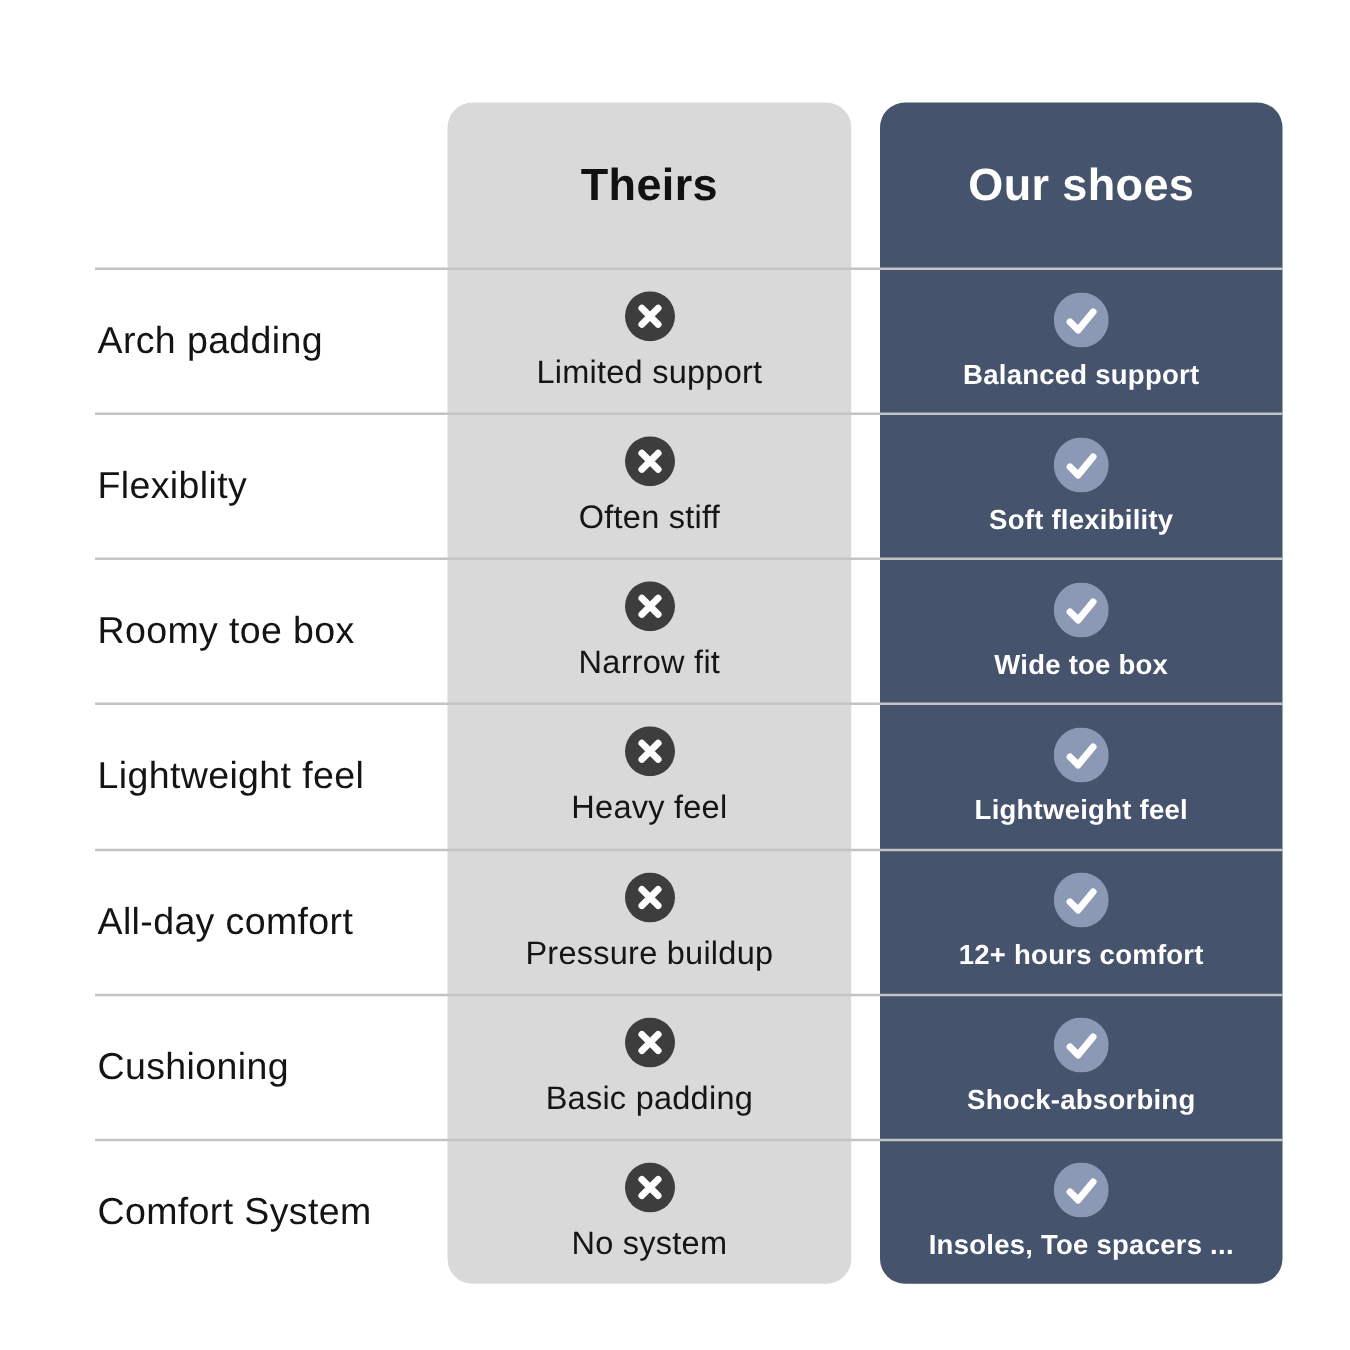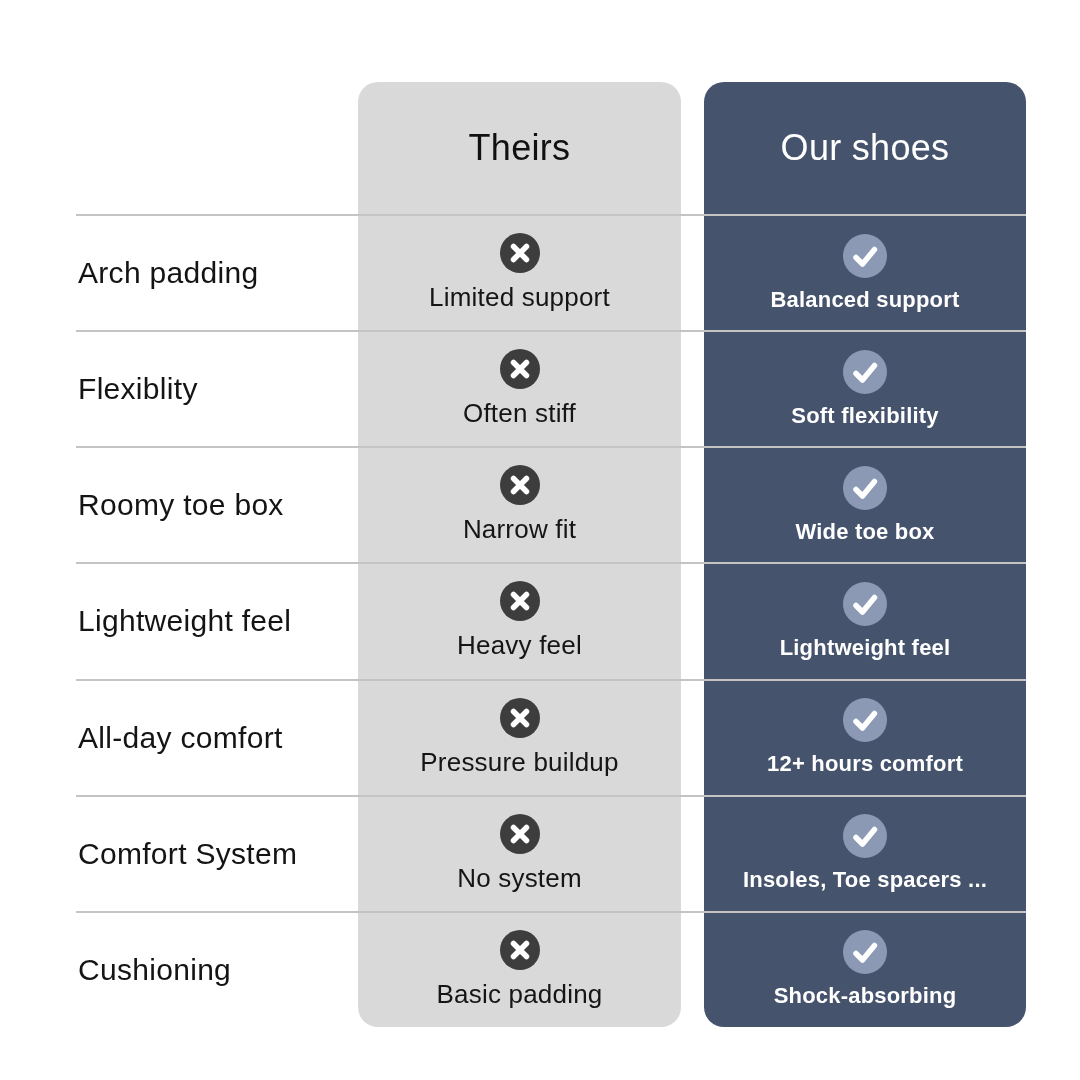--- a/index.html
+++ b/index.html
@@ -65,21 +65,21 @@
   .cell-theirs, .cell-ours {
     display: flex;
     flex-direction: column;
     align-items: center;
     justify-content: center;
     gap: 9px;
     text-align: center;
   }
   .header-text {
     font-size: 36px;
-    font-weight: 400;
+    font-weight: 700;
     letter-spacing: 0.3px;
   }
   .theirs-header { color: #111111; }
   .ours-header  { color: #ffffff; }
   .theirs-text {
     font-size: 26px;
     font-weight: 500;
     color: #151515;
     letter-spacing: 0.2px;
     text-align: center;
@@ -234,61 +234,61 @@
           <circle cx="22" cy="22" r="22" fill="currentColor"></circle>
           <path d="M13 23.5 L19.5 30 L31.5 15.5" stroke="#ffffff" stroke-width="5.5" fill="none" stroke-linecap="round" stroke-linejoin="round"></path>
         </svg>
       </span>
       <span class="ours-text">12+ hours comfort</span>
     </div>
   </div>
 
   <div class="row">
     <div class="cell-feature">
+      <span class="feature-label">Cushioning</span>
+    </div>
+    <div class="cell-theirs">
+      <span class="icon cross">
+        <svg width="40" height="40" viewBox="0 0 40 40" aria-hidden="true">
+          <circle cx="20" cy="20" r="20" fill="currentColor"></circle>
+          <path d="M13.5 13.5 L26.5 26.5 M26.5 13.5 L13.5 26.5" stroke="#ffffff" stroke-width="5.5" stroke-linecap="round"></path>
+        </svg>
+      </span>
+      <span class="theirs-text">Basic padding</span>
+    </div>
+    <div></div>
+    <div class="cell-ours">
+      <span class="icon check">
+        <svg width="44" height="44" viewBox="0 0 44 44" aria-hidden="true">
+          <circle cx="22" cy="22" r="22" fill="currentColor"></circle>
+          <path d="M13 23.5 L19.5 30 L31.5 15.5" stroke="#ffffff" stroke-width="5.5" fill="none" stroke-linecap="round" stroke-linejoin="round"></path>
+        </svg>
+      </span>
+      <span class="ours-text">Shock-absorbing</span>
+    </div>
+  </div>
+
+  <div class="row">
+    <div class="cell-feature">
       <span class="feature-label">Comfort System</span>
     </div>
     <div class="cell-theirs">
       <span class="icon cross">
         <svg width="40" height="40" viewBox="0 0 40 40" aria-hidden="true">
           <circle cx="20" cy="20" r="20" fill="currentColor"></circle>
           <path d="M13.5 13.5 L26.5 26.5 M26.5 13.5 L13.5 26.5" stroke="#ffffff" stroke-width="5.5" stroke-linecap="round"></path>
         </svg>
       </span>
       <span class="theirs-text">No system</span>
     </div>
     <div></div>
     <div class="cell-ours">
       <span class="icon check">
         <svg width="44" height="44" viewBox="0 0 44 44" aria-hidden="true">
           <circle cx="22" cy="22" r="22" fill="currentColor"></circle>
           <path d="M13 23.5 L19.5 30 L31.5 15.5" stroke="#ffffff" stroke-width="5.5" fill="none" stroke-linecap="round" stroke-linejoin="round"></path>
         </svg>
       </span>
       <span class="ours-text">Insoles, Toe spacers ...</span>
-    </div>
-  </div>
-
-  <div class="row">
-    <div class="cell-feature">
-      <span class="feature-label">Cushioning</span>
-    </div>
-    <div class="cell-theirs">
-      <span class="icon cross">
-        <svg width="40" height="40" viewBox="0 0 40 40" aria-hidden="true">
-          <circle cx="20" cy="20" r="20" fill="currentColor"></circle>
-          <path d="M13.5 13.5 L26.5 26.5 M26.5 13.5 L13.5 26.5" stroke="#ffffff" stroke-width="5.5" stroke-linecap="round"></path>
-        </svg>
-      </span>
-      <span class="theirs-text">Basic padding</span>
-    </div>
-    <div></div>
-    <div class="cell-ours">
-      <span class="icon check">
-        <svg width="44" height="44" viewBox="0 0 44 44" aria-hidden="true">
-          <circle cx="22" cy="22" r="22" fill="currentColor"></circle>
-          <path d="M13 23.5 L19.5 30 L31.5 15.5" stroke="#ffffff" stroke-width="5.5" fill="none" stroke-linecap="round" stroke-linejoin="round"></path>
-        </svg>
-      </span>
-      <span class="ours-text">Shock-absorbing</span>
     </div>
   </div>
 </div>
 </div>
 
 </body></html>

